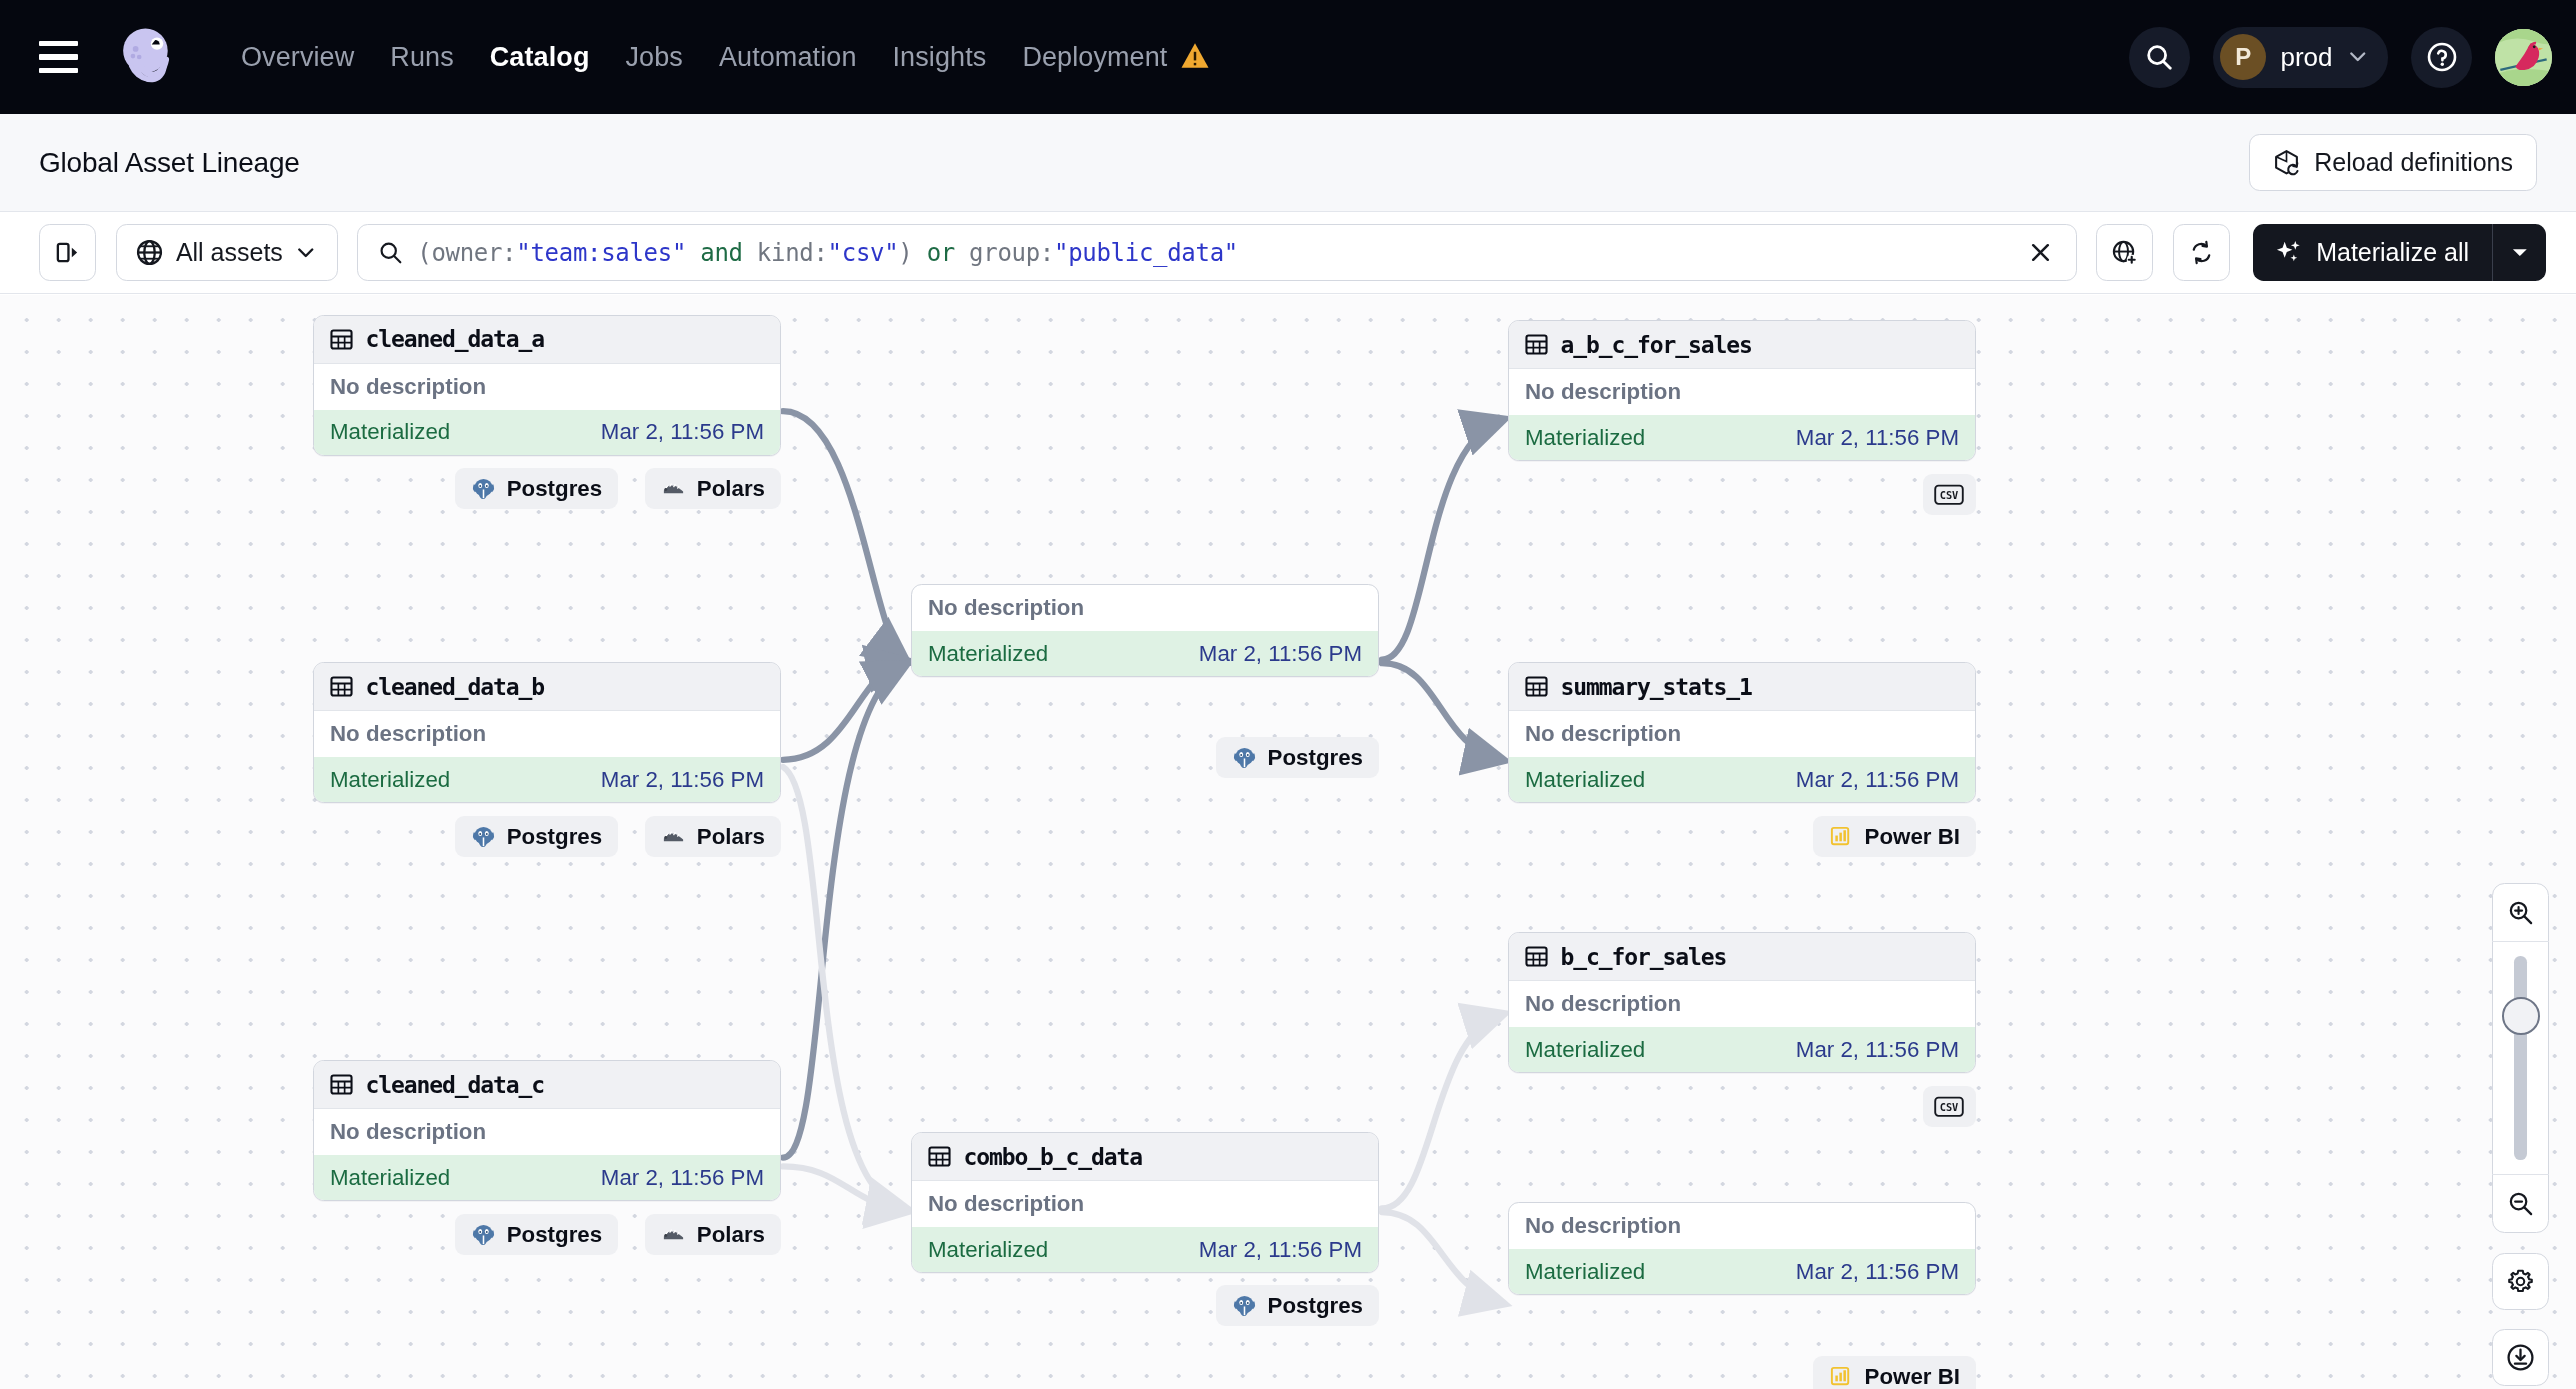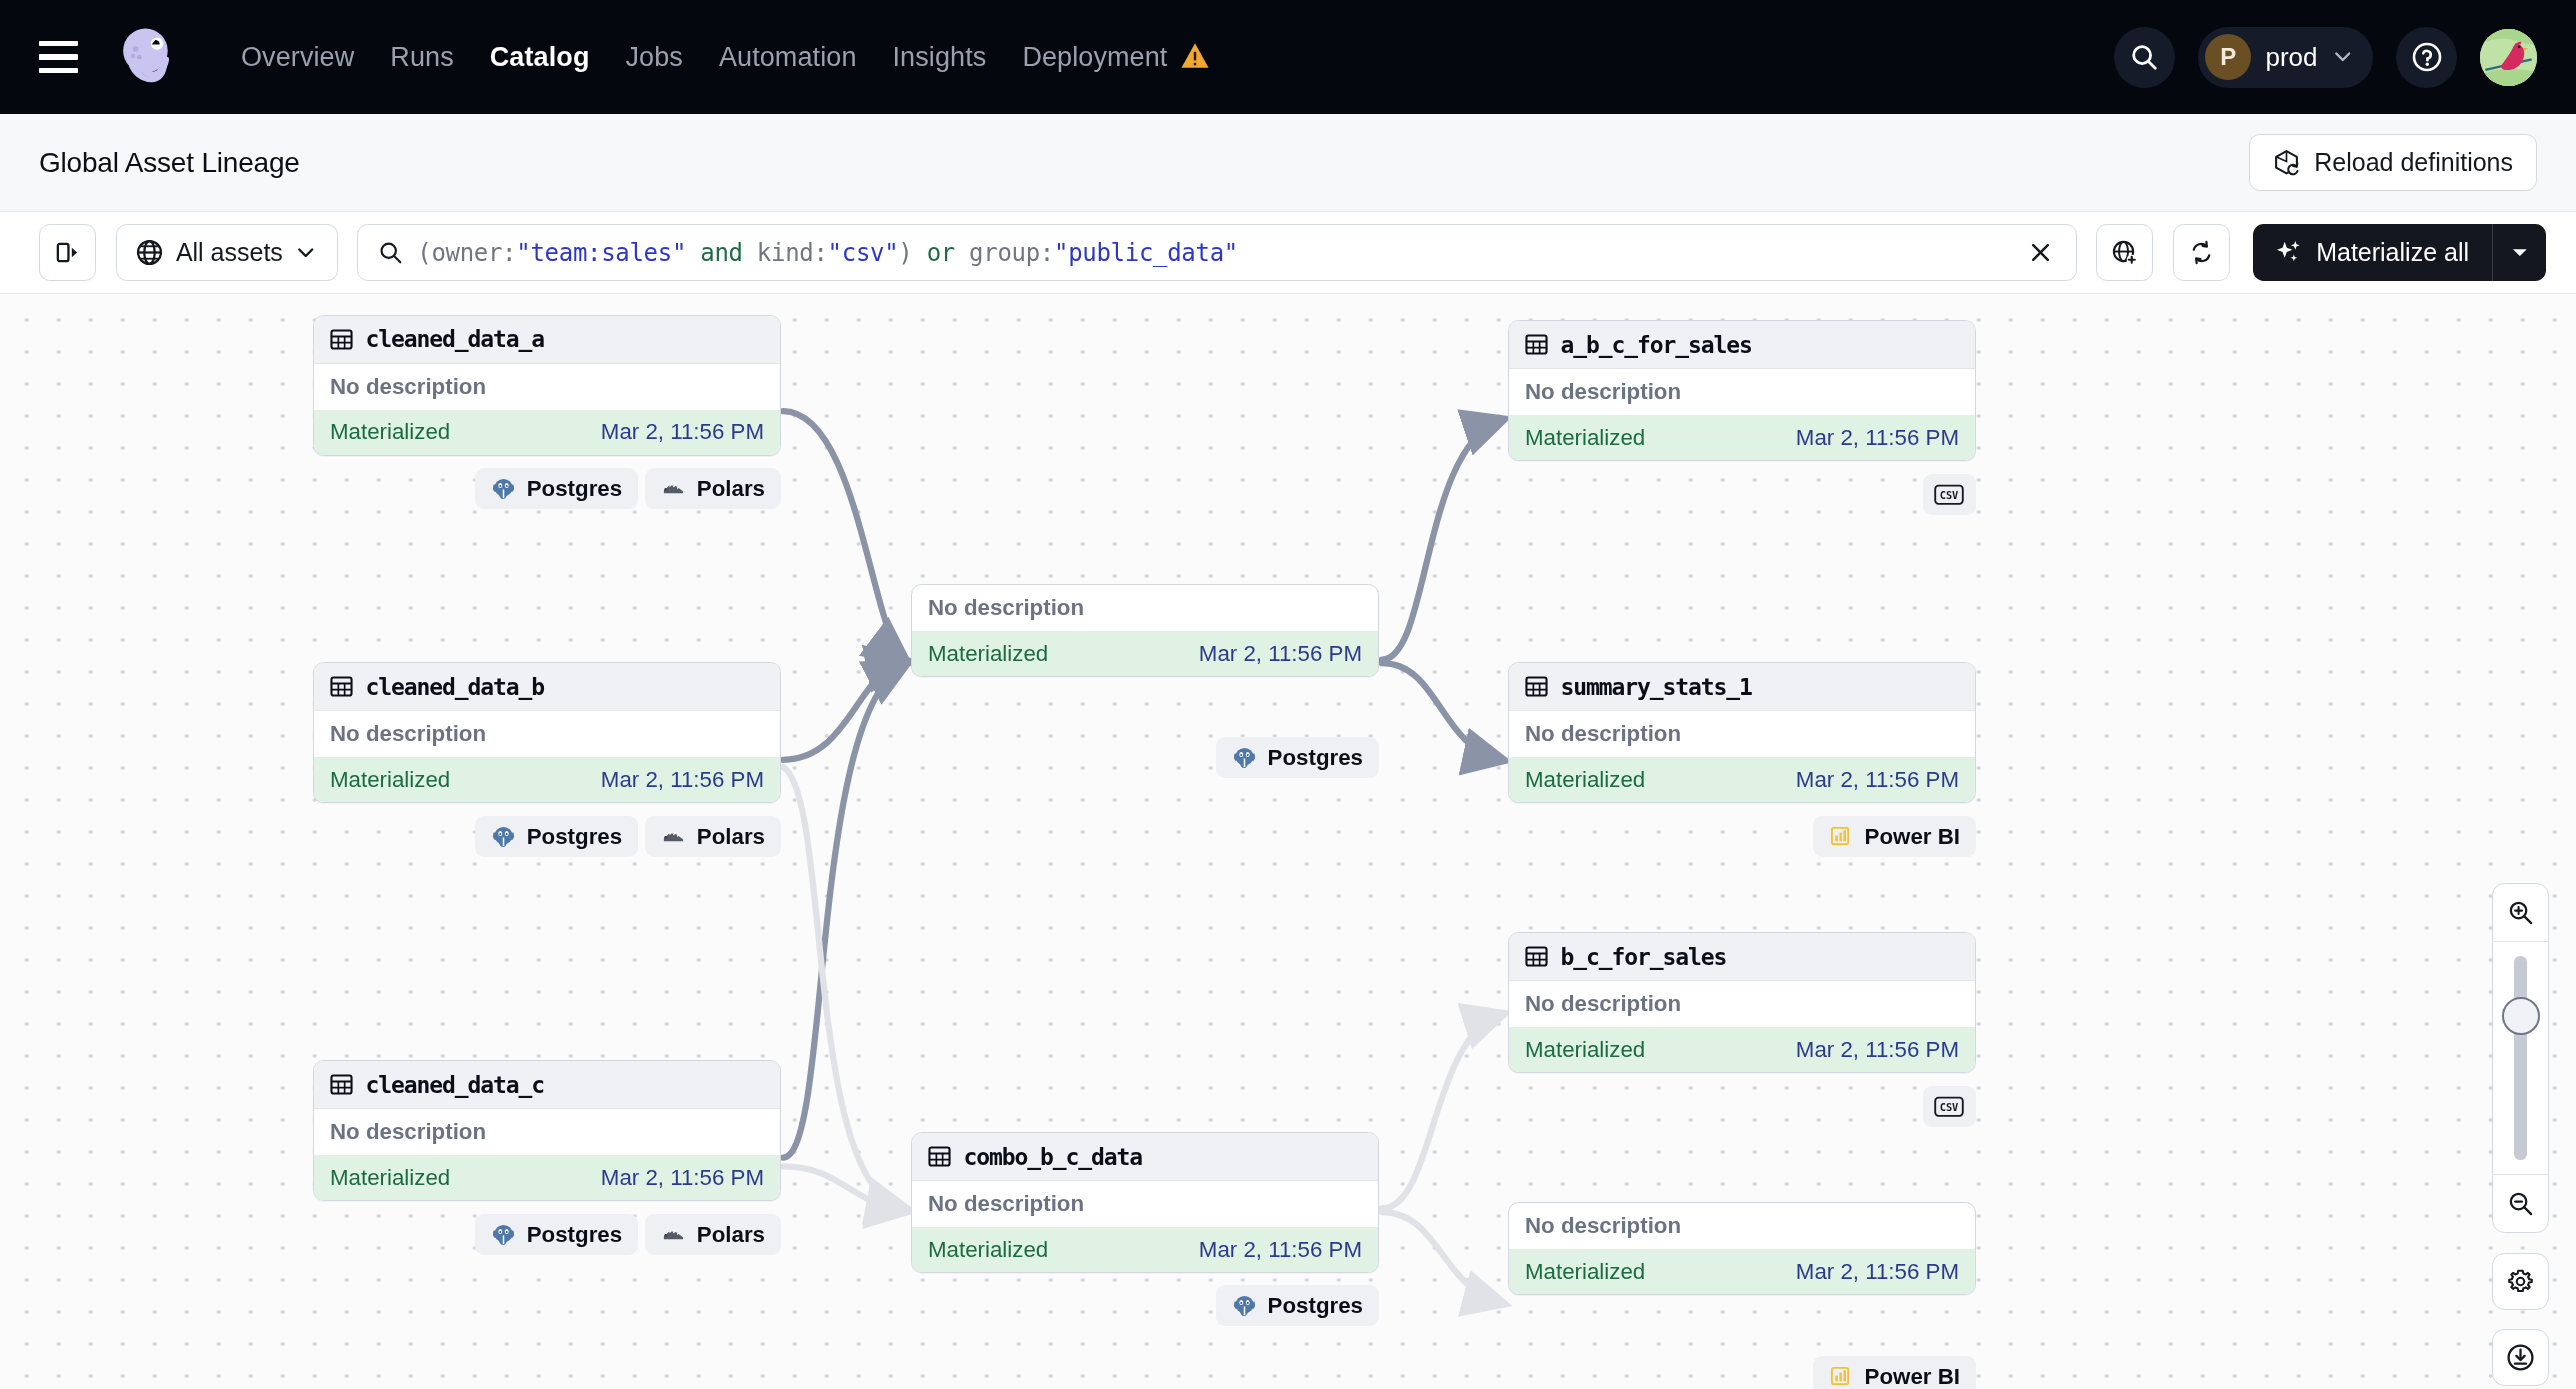--- a/index.html
+++ b/index.html
@@ -9,21 +9,21 @@
     background: #ffffff;
     overflow: hidden;
   }
 
   
   #topnav {
     height: 114px;
     background: #05070F;
     display: flex;
     align-items: center;
-    padding: 0 39px 0 39px;
+    padding: 0 24px 0 39px;
     position: relative;
     z-index: 40;
   }
   #hamburger {
     width: 39px; height: 32px;
     display: flex; flex-direction: column; justify-content: space-between;
     cursor: pointer; flex: 0 0 auto;
   }
   #hamburger span { display:block; height: 5.4px; background: #fff; border-radius: 0.9px; width: 100%; }
 
@@ -151,21 +151,21 @@
     display: flex; align-items: center; font-weight: bold;
   }
   .node-status {
     background: #DFF2E4; padding: 9.8px 16px; height: 45px;
     display: flex; align-items: center; justify-content: space-between;
   }
   .node-status .mat { font-size: 22.3px; color: #1B6B41; text-align: center; }
   .node-status .ts  { font-size: 22.3px; color: #2B3A8C; }
 
   .tagrow {
-    position: absolute; display: flex; align-items: center; gap: 7px;
+    position: absolute; display: flex; align-items: center; gap: 27px;
   }
   .tag {
     height: 41px; border-radius: 9px; background: #EFF0F3;
     display: flex; align-items: center; gap: 10.7px; padding: 0 16px;
   }
   .tag .label { font-size: 22.3px; font-weight: 700; color: #0B0E17; white-space: nowrap; }
   .tag.icon-only { padding: 0 11.6px; }
 
   
   #zoom-stack {

